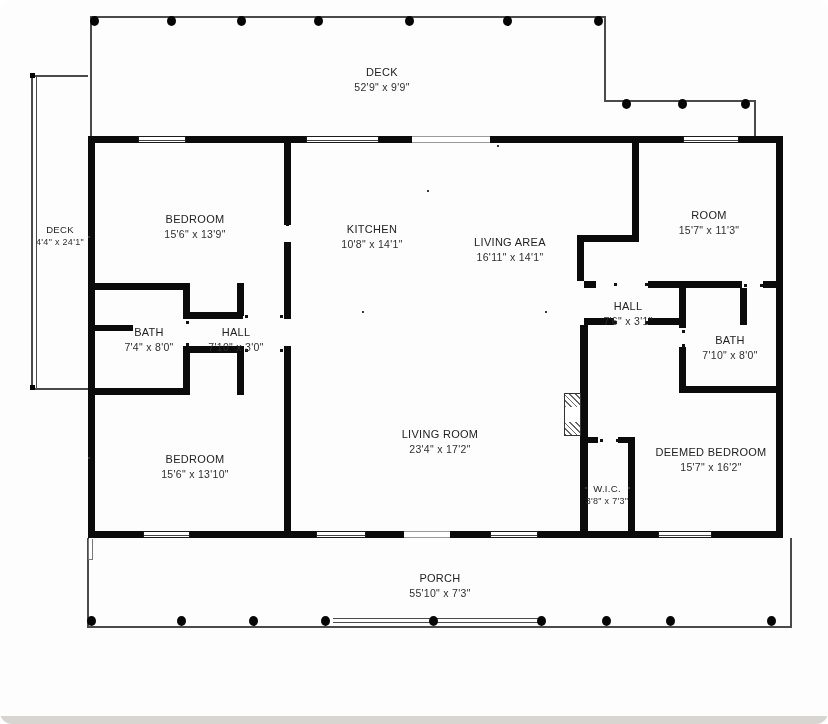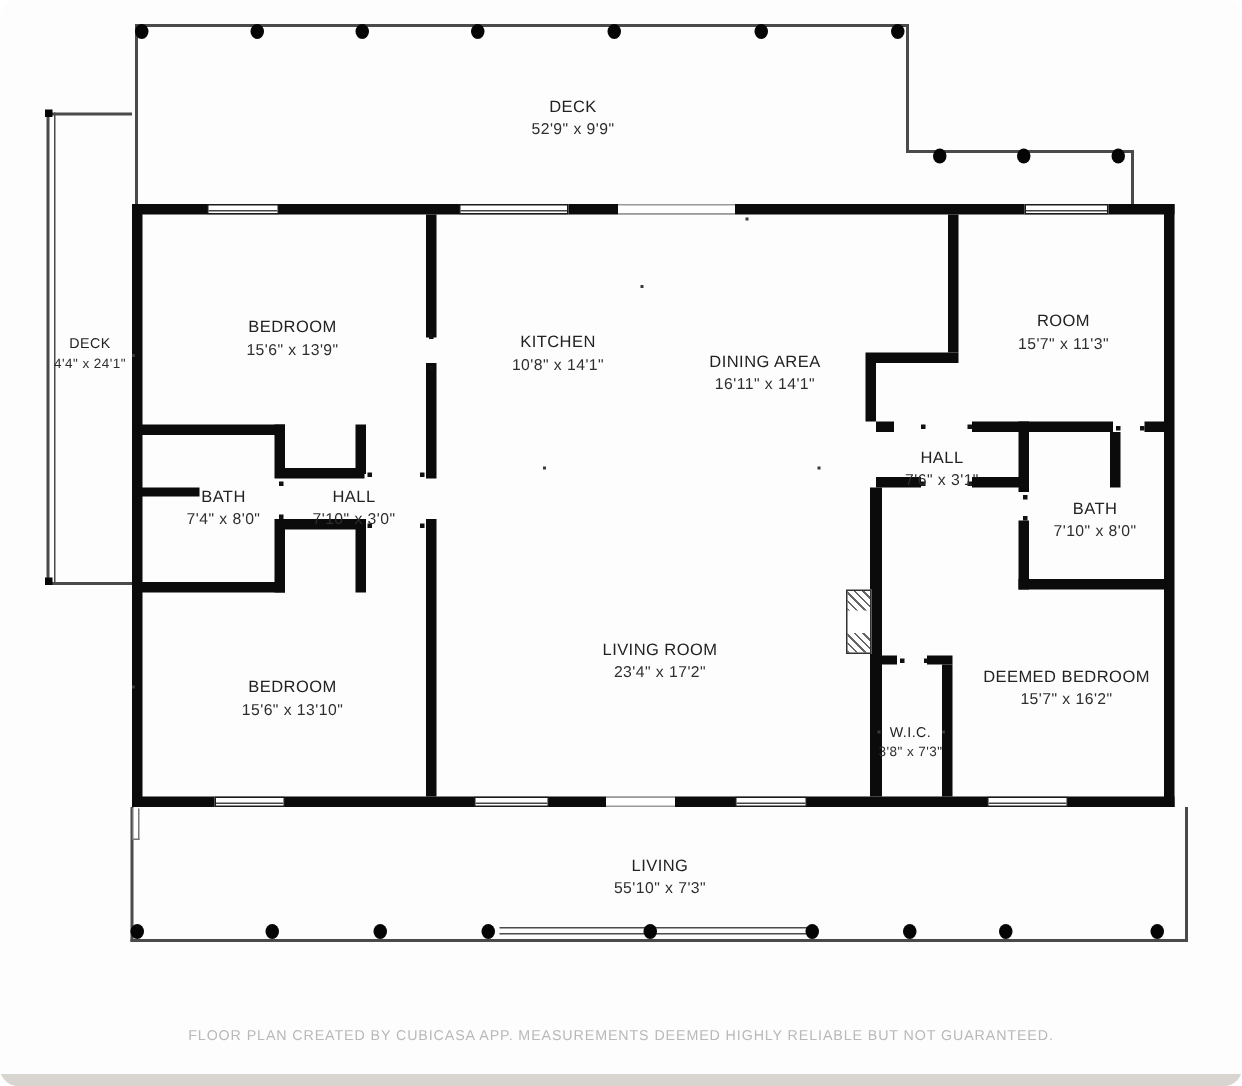--- a/index.html
+++ b/index.html
@@ -169,21 +169,21 @@
       </div>
       <div class="roomlbl" style="left: 195px; top: 226px;">
         <div class="nm">BEDROOM</div>
         <div class="dm">15'6" x 13'9"</div>
       </div>
       <div class="roomlbl" style="left: 356px; top: 236px; margin-left: 16px;">
         <div class="nm">KITCHEN</div>
         <div class="dm">10'8" x 14'1"</div>
       </div>
       <div class="roomlbl" style="left: 510px; top: 249px;">
-        <div class="nm">DINING AREA</div>
+        <div class="nm">LIVING AREA</div>
         <div class="dm">16'11" x 14'1"</div>
       </div>
       <div class="roomlbl" style="left: 709px; top: 222px; text-align: center;">
         <div class="nm">ROOM</div>
         <div class="dm">15'7" x 11'3"</div>
       </div>
       <div class="roomlbl" style="left: 149px; top: 339px;">
         <div class="nm">BATH</div>
         <div class="dm">7'4" x 8'0"</div>
       </div>
@@ -209,20 +209,19 @@
       </div>
       <div class="roomlbl" style="left: 711px; top: 459px;">
         <div class="nm">DEEMED BEDROOM</div>
         <div class="dm">15'7" x 16'2"</div>
       </div>
       <div class="roomlbl small" style="left: 607px; top: 495px;">
         <div class="nm">W.I.C.</div>
         <div class="dm">3'8" x 7'3"</div>
       </div>
       <div class="roomlbl" style="left: 440px; top: 585px;">
-        <div class="nm">LIVING</div>
+        <div class="nm">PORCH</div>
         <div class="dm">55'10" x 7'3"</div>
       </div>
     </div>
 
-  <div id="footer-text">FLOOR PLAN CREATED BY CUBICASA APP. MEASUREMENTS DEEMED HIGHLY RELIABLE BUT NOT GUARANTEED.</div>
   <div id="bottom-strip"></div>
 </div>
 
 </body></html>

